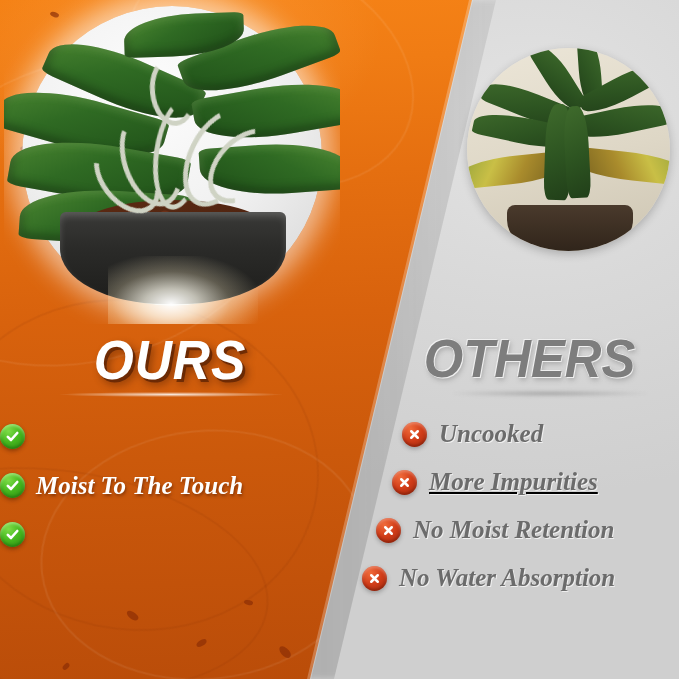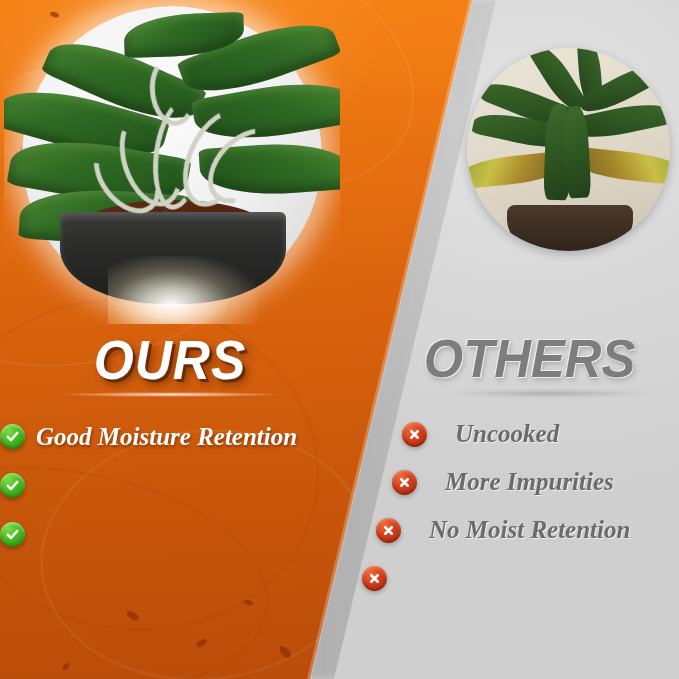--- a/index.html
+++ b/index.html
@@ -167,21 +167,21 @@
 
   
   .list{position:absolute;}
   .list-ours{left:0px;top:412px;width:340px;}
   .list-others{left:388px;top:410px;width:291px;}
 
   .row{
     display:flex;align-items:center;
     height:49px;
   }
-  .list-others .row{height:48px;gap:16px;}
+  .list-others .row{height:48px;}
 
   .icon{
     flex:0 0 auto;
     width:25px;height:25px;border-radius:50%;
     position:relative;
     display:flex;align-items:center;justify-content:center;
   }
   .icon.check{
     background:radial-gradient(circle at 34% 28%, #7ddc47 0%, #46b81e 46%, #2c8a12 100%);
     box-shadow:0 2px 4px rgba(60,20,0,.45), inset 0 -2px 3px rgba(0,60,0,.35), inset 0 2px 3px rgba(220,255,190,.55);
@@ -205,21 +205,21 @@
   }
   .list-others .row-label{
     margin-left:12px;
     font-size:25px;
     color:#6b6b6b;
     text-shadow:1px 1px 0 rgba(250,250,250,.75);
   }
   
   .list-others .row{justify-content:flex-start;}
   .r0{margin-left:14px;}
-  .r1{margin-left:4px;}
+  .r1{margin-left:4px;text-decoration:underline;}
   .r2{margin-left:-12px;}
   .r3{margin-left:-26px;}
 </style>
 </head>
 <body>
 
 <div id="stage">
 
   <div class="bg-others"></div>
 
@@ -294,29 +294,29 @@
   <div class="h-others-rule"></div>
 
   <div class="list list-ours">
 
     <div class="row">
       <span class="icon check">
         <svg width="15" height="15" viewBox="0 0 24 24">
             <path d="M4.5 12.6 L9.6 17.6 L19.6 6.4" fill="none" stroke="#ffffff" stroke-width="4.2" stroke-linecap="round" stroke-linejoin="round"></path>
           </svg>
       </span>
-      <span class="row-label">Good Moisture Retention</span>
     </div>
 
     <div class="row">
       <span class="icon check">
         <svg width="15" height="15" viewBox="0 0 24 24">
             <path d="M4.5 12.6 L9.6 17.6 L19.6 6.4" fill="none" stroke="#ffffff" stroke-width="4.2" stroke-linecap="round" stroke-linejoin="round"></path>
           </svg>
       </span>
+      <span class="row-label">Moist To The Touch</span>
     </div>
 
     <div class="row">
       <span class="icon check">
         <svg width="15" height="15" viewBox="0 0 24 24">
             <path d="M4.5 12.6 L9.6 17.6 L19.6 6.4" fill="none" stroke="#ffffff" stroke-width="4.2" stroke-linecap="round" stroke-linejoin="round"></path>
           </svg>
       </span>
     </div>
 
@@ -351,17 +351,18 @@
       </span>
       <span class="row-label">No Moist Retention</span>
     </div>
 
     <div class="row r3">
       <span class="icon cross">
         <svg width="13" height="13" viewBox="0 0 24 24">
           <path d="M6 6 L18 18 M18 6 L6 18" fill="none" stroke="#ffffff" stroke-width="4.6" stroke-linecap="round"></path>
         </svg>
       </span>
+      <span class="row-label">No Water Absorption</span>
     </div>
 
   </div>
 
 </div>
 
 </body></html>

